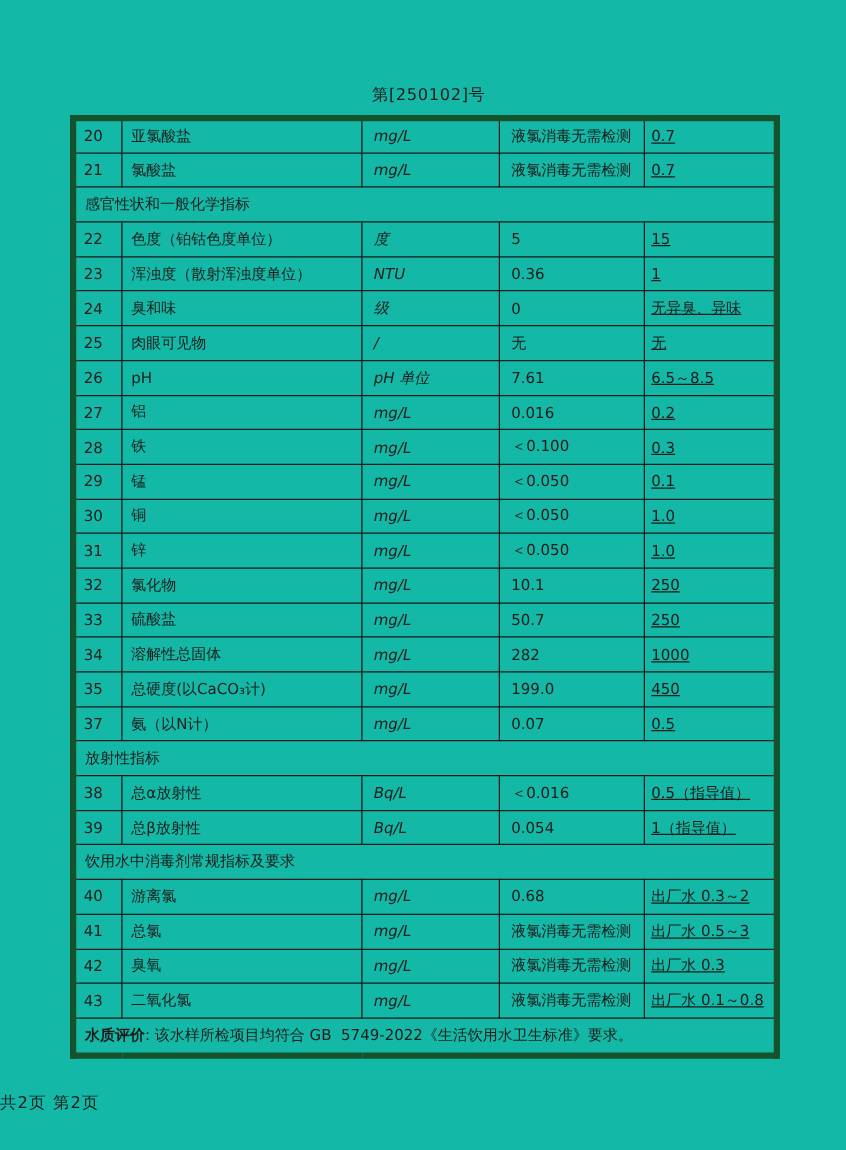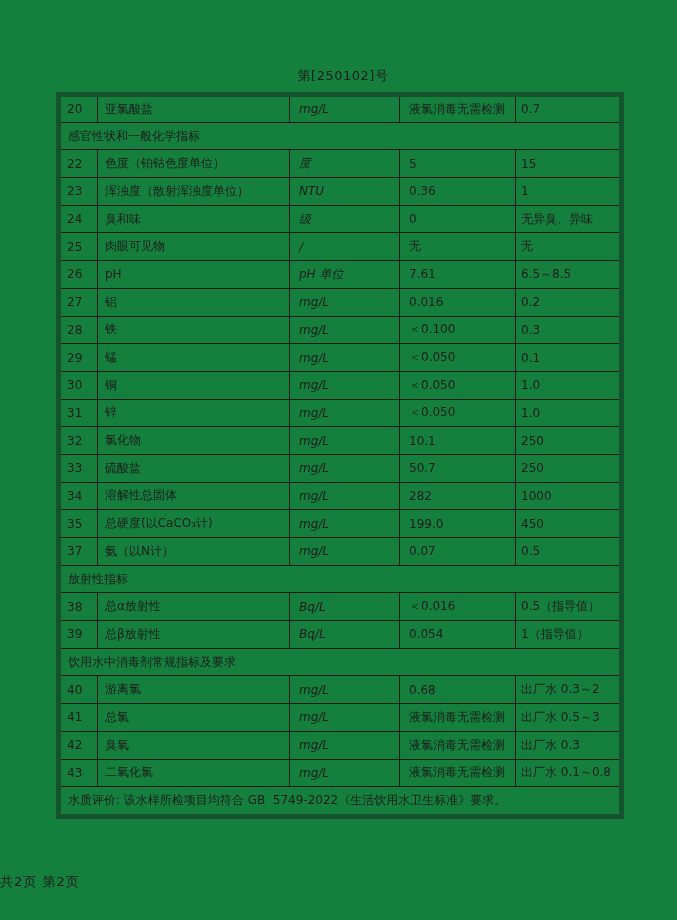--- a/index.html
+++ b/index.html
@@ -4,21 +4,21 @@
 <style>
   * { margin:0; padding:0; box-sizing:border-box; }
   html,body { background:#ffffff; }
   body {
     width:677px; height:920px;
     font-family:"DejaVu Sans","Liberation Sans",sans-serif;
     color:#1a1a1a;
     position:relative;
     overflow:hidden;
   }
-  .page { position:absolute; left:0; top:0; width:677px; height:920px; background:#15803d; }
+  .page { position:absolute; left:0; top:0; width:677px; height:920px; background:#14b8a6; }
 
   .doc-title {
     position:absolute; top:67px; left:0; width:686px;
     text-align:center; font-size:13px; letter-spacing:0.5px; color:#1c1c1c;
   }
 
   table.report-table {
     position:absolute; left:56px; top:92px; width:563px;
     border-collapse:collapse; table-layout:fixed;
     border:5px solid #14532d;
@@ -29,26 +29,26 @@
     height:27.7px;
     vertical-align:middle;
     padding:0 2px 0 7px;
     overflow:hidden;
     white-space:nowrap;
     color:#1c1c1c;
   }
   .report-table td.col-no     { padding-left:6px; }
   .report-table td.col-unit   { padding-left:9px;font-style:italic; }
   .report-table td.col-result { padding-left:9px; }
-  .report-table td.col-limit  { padding-left:5px; }
+  .report-table td.col-limit  { padding-left:5px;text-decoration:underline; }
   .report-table td.section-cell { padding-left:7px;margin-left:10px; }
   .report-table td.eval-cell {
     height:30px; padding-left:7px; white-space:pre-wrap;
   }
-  .eval-label { font-weight:normal; }
+  .eval-label { font-weight:bold; }
 
   .page-footer {
     position:absolute; top:873px; left:0; width:620px;
     font-size:13px; color:#1c1c1c; letter-spacing:1px;
   }
 </style>
 </head>
 <body>
 
 <div class="page">
@@ -65,20 +65,27 @@
     </colgroup>
     <tbody>
         <tr>
           <td class="col-no">20</td>
           <td class="col-item">亚氯酸盐</td>
           <td class="col-unit">mg/L</td>
           <td class="col-result">液氯消毒无需检测</td>
           <td class="col-limit">0.7</td>
         </tr>
         <tr>
+          <td class="col-no">21</td>
+          <td class="col-item">氯酸盐</td>
+          <td class="col-unit">mg/L</td>
+          <td class="col-result">液氯消毒无需检测</td>
+          <td class="col-limit">0.7</td>
+        </tr>
+        <tr>
           <td colspan="5" class="section-cell">感官性状和一般化学指标</td>
         </tr>
         <tr>
           <td class="col-no">22</td>
           <td class="col-item">色度（铂钴色度单位）</td>
           <td class="col-unit">度</td>
           <td class="col-result">5</td>
           <td class="col-limit">15</td>
         </tr>
         <tr>

